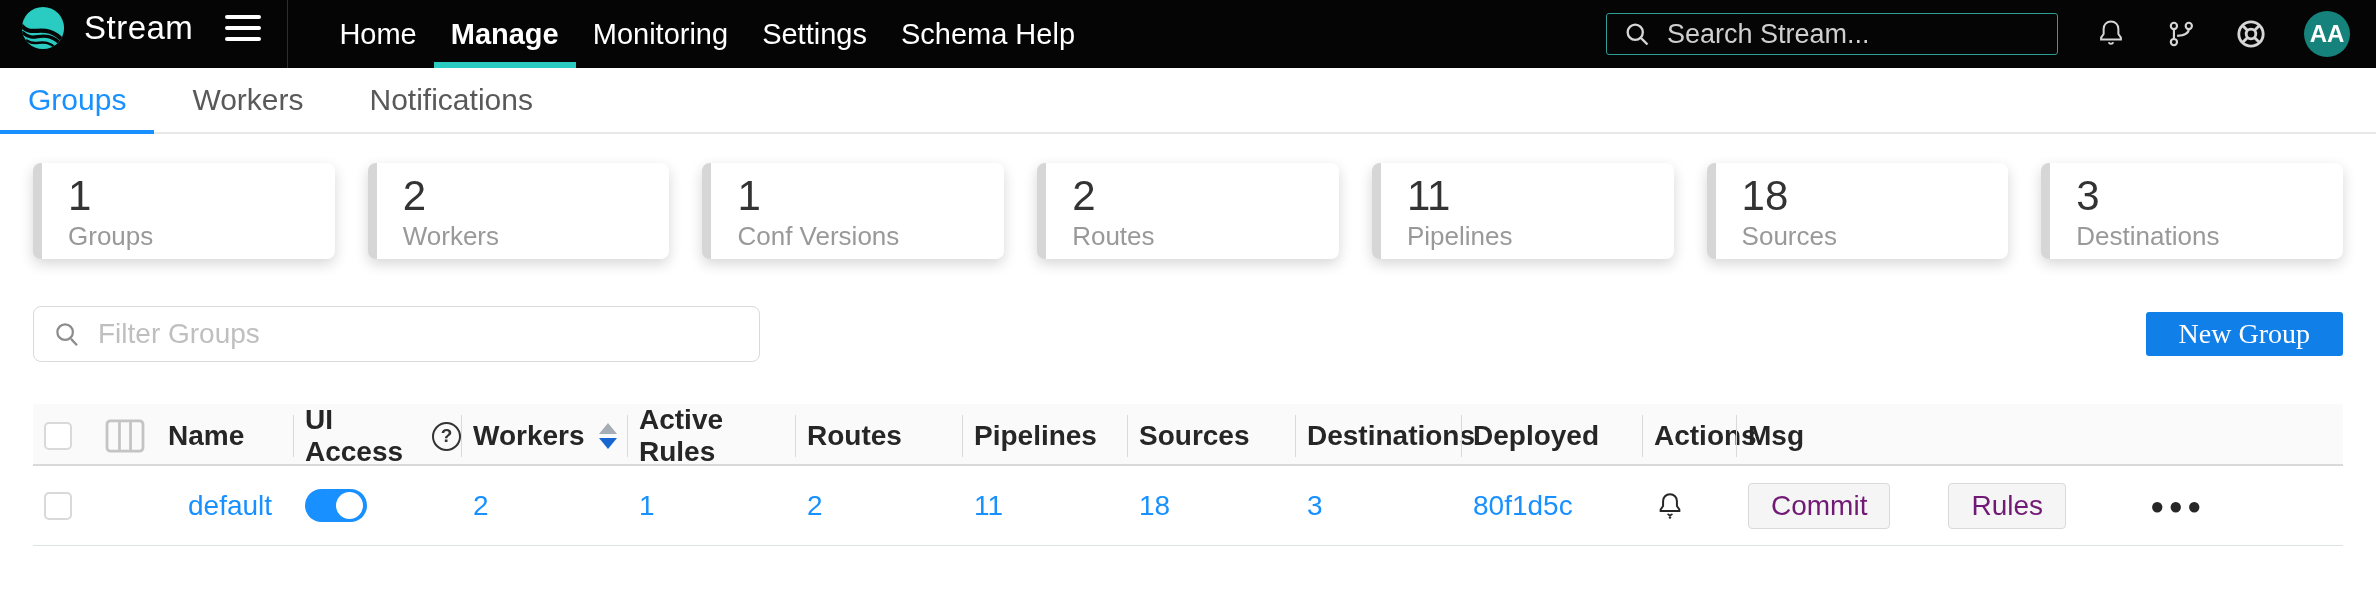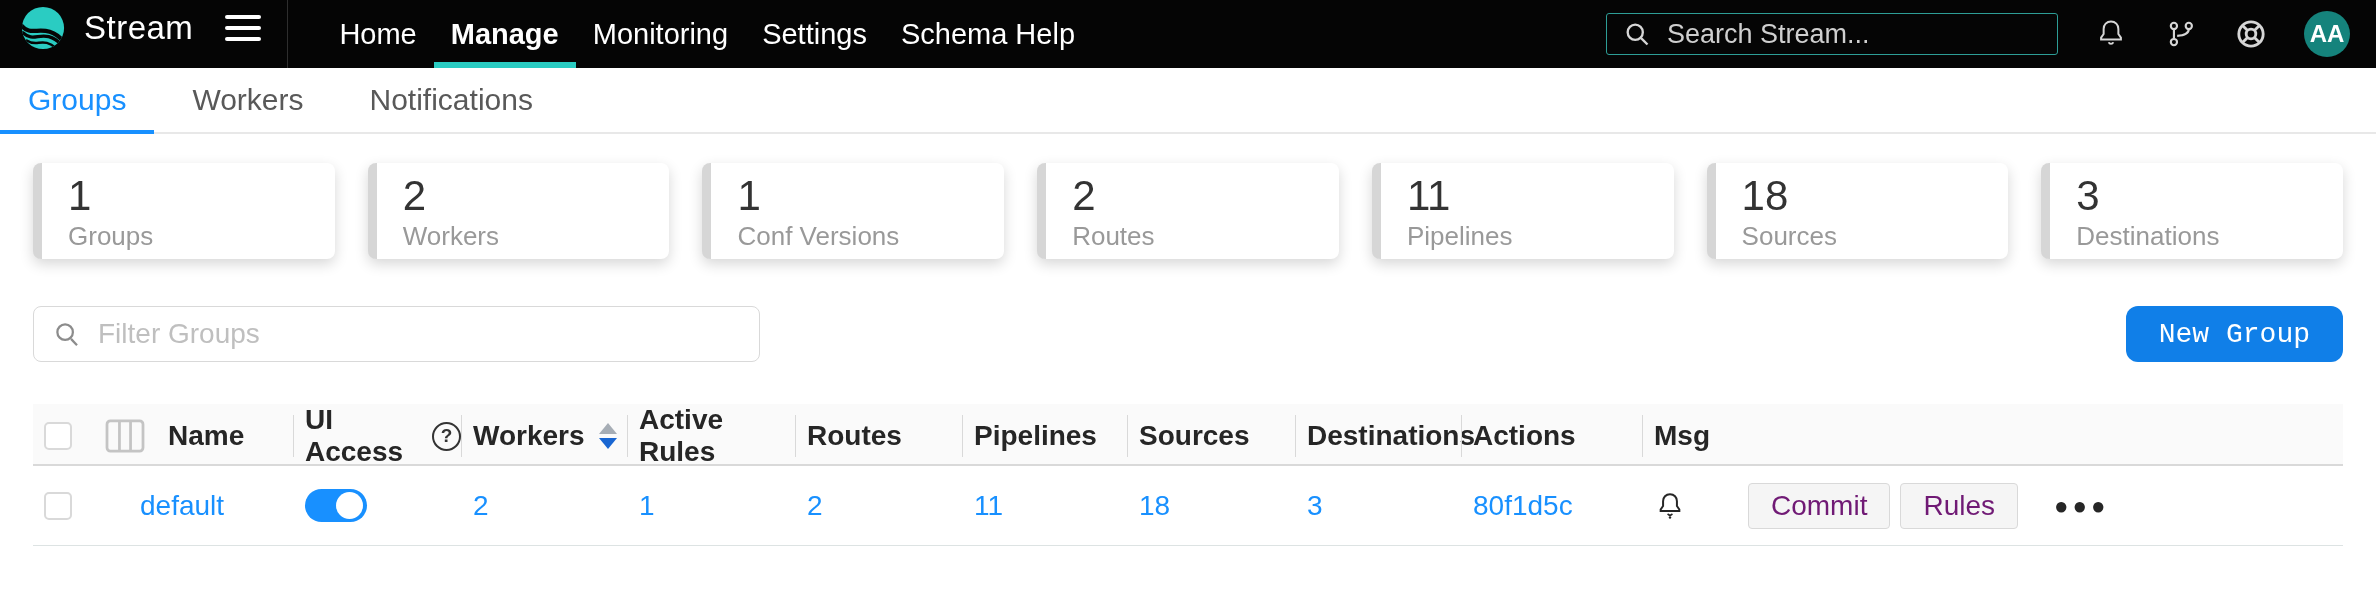--- a/index.html
+++ b/index.html
@@ -51,41 +51,41 @@
   .stat-value{font-size:42px;color:#333;line-height:1.1;}
   .stat-label{font-size:26px;color:#999;margin-top:2px;}
 
   
   .toolbar{display:flex;align-items:center;justify-content:space-between;margin:47px 33px 0 33px;}
   .filter-box{display:flex;align-items:center;width:727px;height:56px;border:1px solid var(--border);
     border-radius:8px;padding:0 18px;gap:16px;background:#fff;}
   .filter-box input{flex:1;border:none;outline:none;font-size:28px;color:#595959;
     font-family:"Liberation Sans","DejaVu Sans",sans-serif;}
   .filter-box input::placeholder{color:#bfbfbf;}
-  .btn-primary{height:56px;padding:0 33px;background:var(--btn-blue);color:#fff;border:none;border-radius:12px;
-    font-size:28px;font-family:Liberation Mono, monospace;cursor:pointer;}
+  .btn-primary{height:44px;padding:0 33px;background:var(--btn-blue);color:#fff;border:none;border-radius:3px;
+    font-size:28px;font-family:Liberation Serif, serif;cursor:pointer;}
 
   
   .table{margin:42px 33px 0 33px;}
   .tgrid{display:grid;grid-template-columns:260px 168px 166px 168px 167px 165px 168px 166px 181px 94px 1fr;
     align-items:center;}
   .thead{height:62px;background:#fafafa;border-bottom:2px solid var(--border);font-weight:bold;font-size:28px;color:#262626;}
   .th{display:flex;align-items:center;padding-left:12px;height:100%;position:relative;gap:10px;}
   .th.sep::before{content:"";position:absolute;left:0;top:11px;bottom:11px;width:1px;background:#d9d9d9;}
   .th-first{gap:12px;padding-left:11px;}
   .checkbox{width:28px;height:28px;border:2px solid var(--border);border-radius:5px;background:#fff;flex:none;cursor:pointer;}
   .cols-icon{width:42px;height:36px;margin-left:20px;color:#c4c4c4;flex:none;cursor:pointer;}
   .name-label{margin-left:10px;}
   .q-icon{width:29px;height:29px;border:2px solid #333;border-radius:50%;display:flex;align-items:center;
     justify-content:center;font-size:19px;font-weight:bold;color:#333;flex:none;cursor:pointer;}
   .sorter{display:flex;flex-direction:column;gap:4px;margin-left:4px;cursor:pointer;}
   .caret-up{width:0;height:0;border-left:9px solid transparent;border-right:9px solid transparent;border-bottom:11px solid #a6adb5;}
   .caret-down{width:0;height:0;border-left:9px solid transparent;border-right:9px solid transparent;border-top:11px solid #1966d2;}
   .trow{height:80px;border-bottom:1px solid #dde3e3;font-size:28px;}
-  .td{display:flex;align-items:center;padding-left:12px;height:100%;}
+  .td{display:flex;align-items:center;padding-left:12px;height:100%;gap:48px;}
   .td-first{padding-left:11px;}
   .link{color:var(--blue);cursor:pointer;text-decoration:none;}
   .row-name{margin-left:68px;}
   .switch{width:62px;height:33px;border-radius:17px;background:var(--blue);position:relative;cursor:pointer;flex:none;}
   .switch .knob{position:absolute;top:3px;right:4px;width:27px;height:27px;border-radius:50%;background:#fff;}
   .bell-dark{width:32px;height:32px;color:#262626;cursor:pointer;}
   .btn-disabled{height:46px;padding:0 22px;background:#f5f5f5;border:1px solid var(--border);border-radius:4px;
     color:#701a75;font-size:28px;font-family:"Liberation Sans","DejaVu Sans",sans-serif;cursor:not-allowed;}
   .btn-disabled + .btn-disabled{margin-left:10px;}
   .more-dots{margin-left:36px;font-size:24px;letter-spacing:4px;color:#262626;cursor:pointer;}
@@ -223,20 +223,21 @@
       <span class="sorter">
         <span class="caret-up"></span>
           <span class="caret-down"></span>
       </span>
     </div>
     <div class="th sep">Active Rules</div>
     <div class="th sep">Routes</div>
     <div class="th sep">Pipelines</div>
     <div class="th sep">Sources</div>
     <div class="th sep">Destinations</div>
+    <div class="th sep">Deployed</div>
     <div class="th sep">Actions</div>
     <div class="th sep">Msg</div>
   </div>
 
   <div class="tgrid trow">
     <div class="td td-first">
       <div class="checkbox"></div>
       <a class="link row-name">default</a>
     </div>
     <div class="td">

